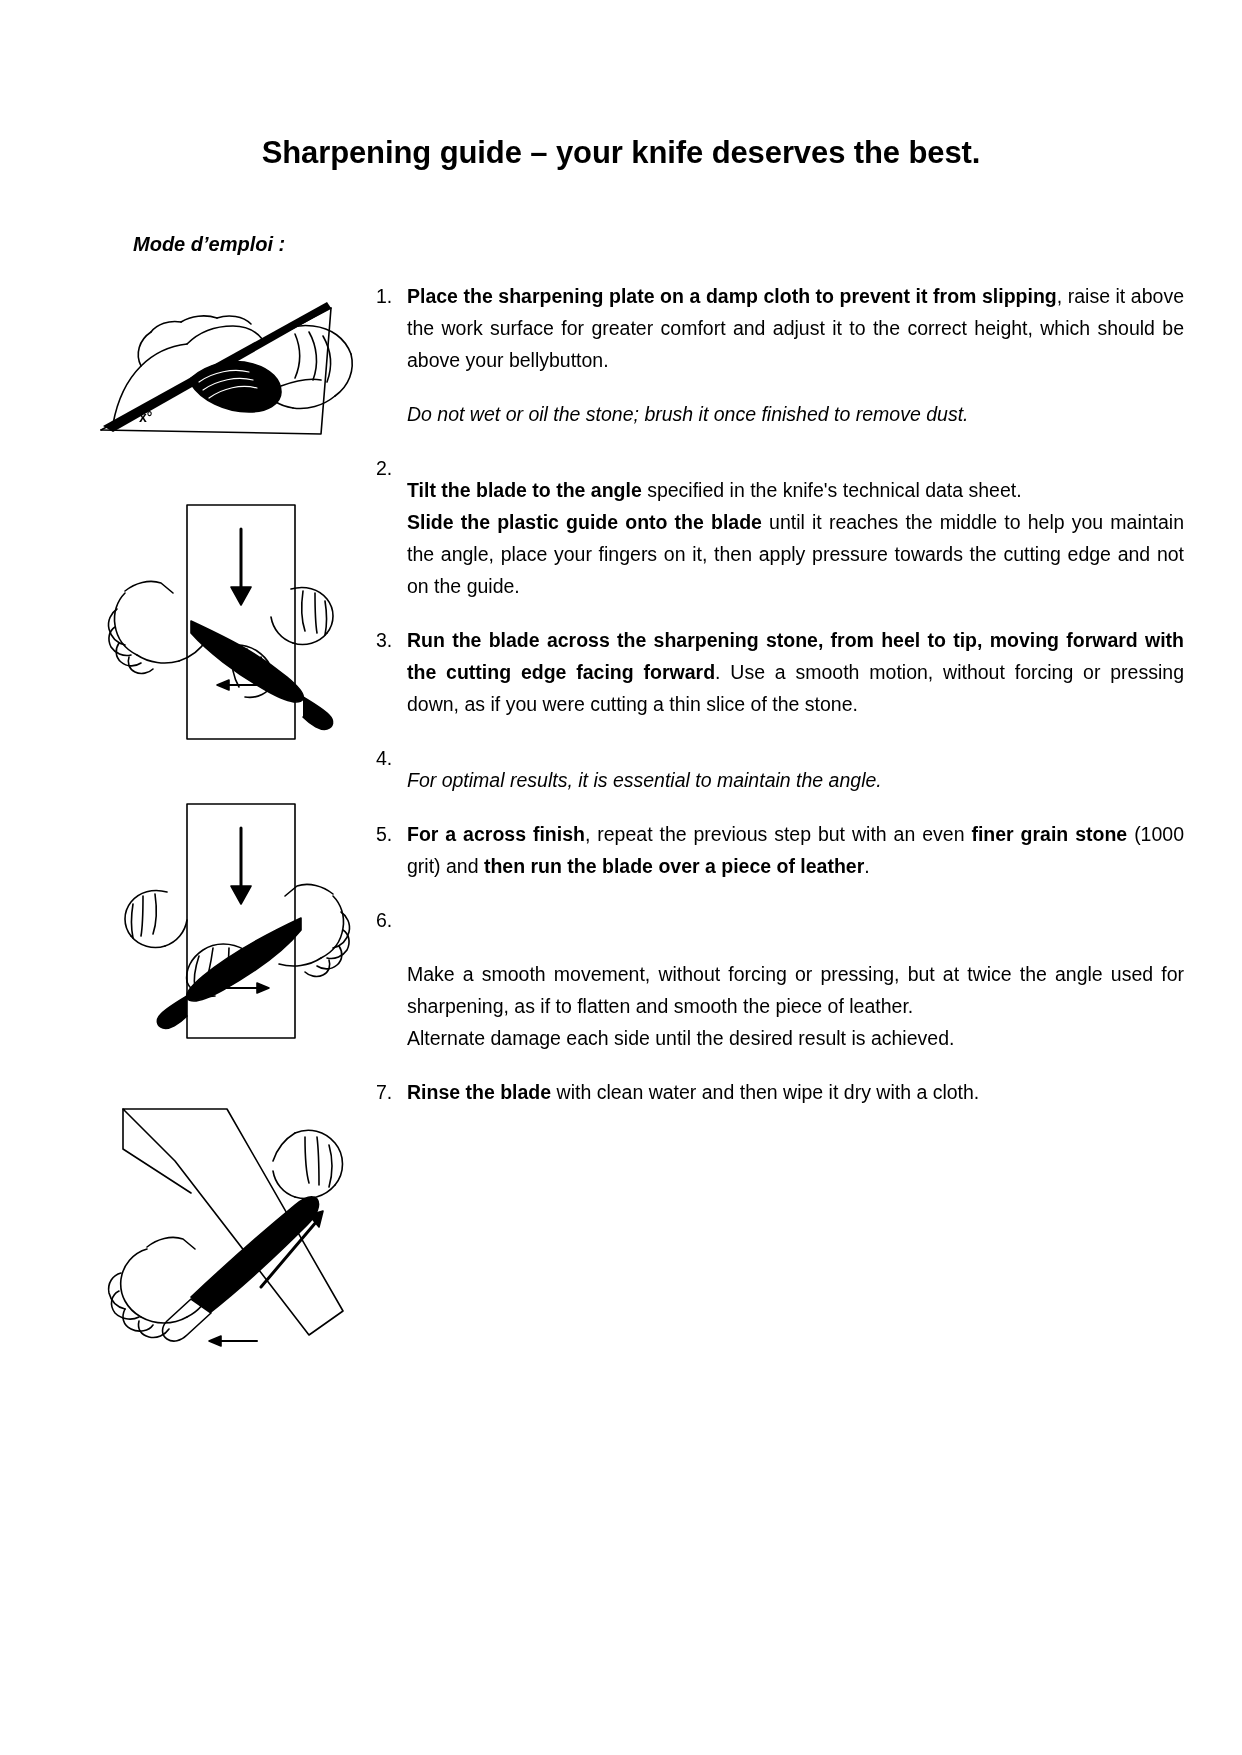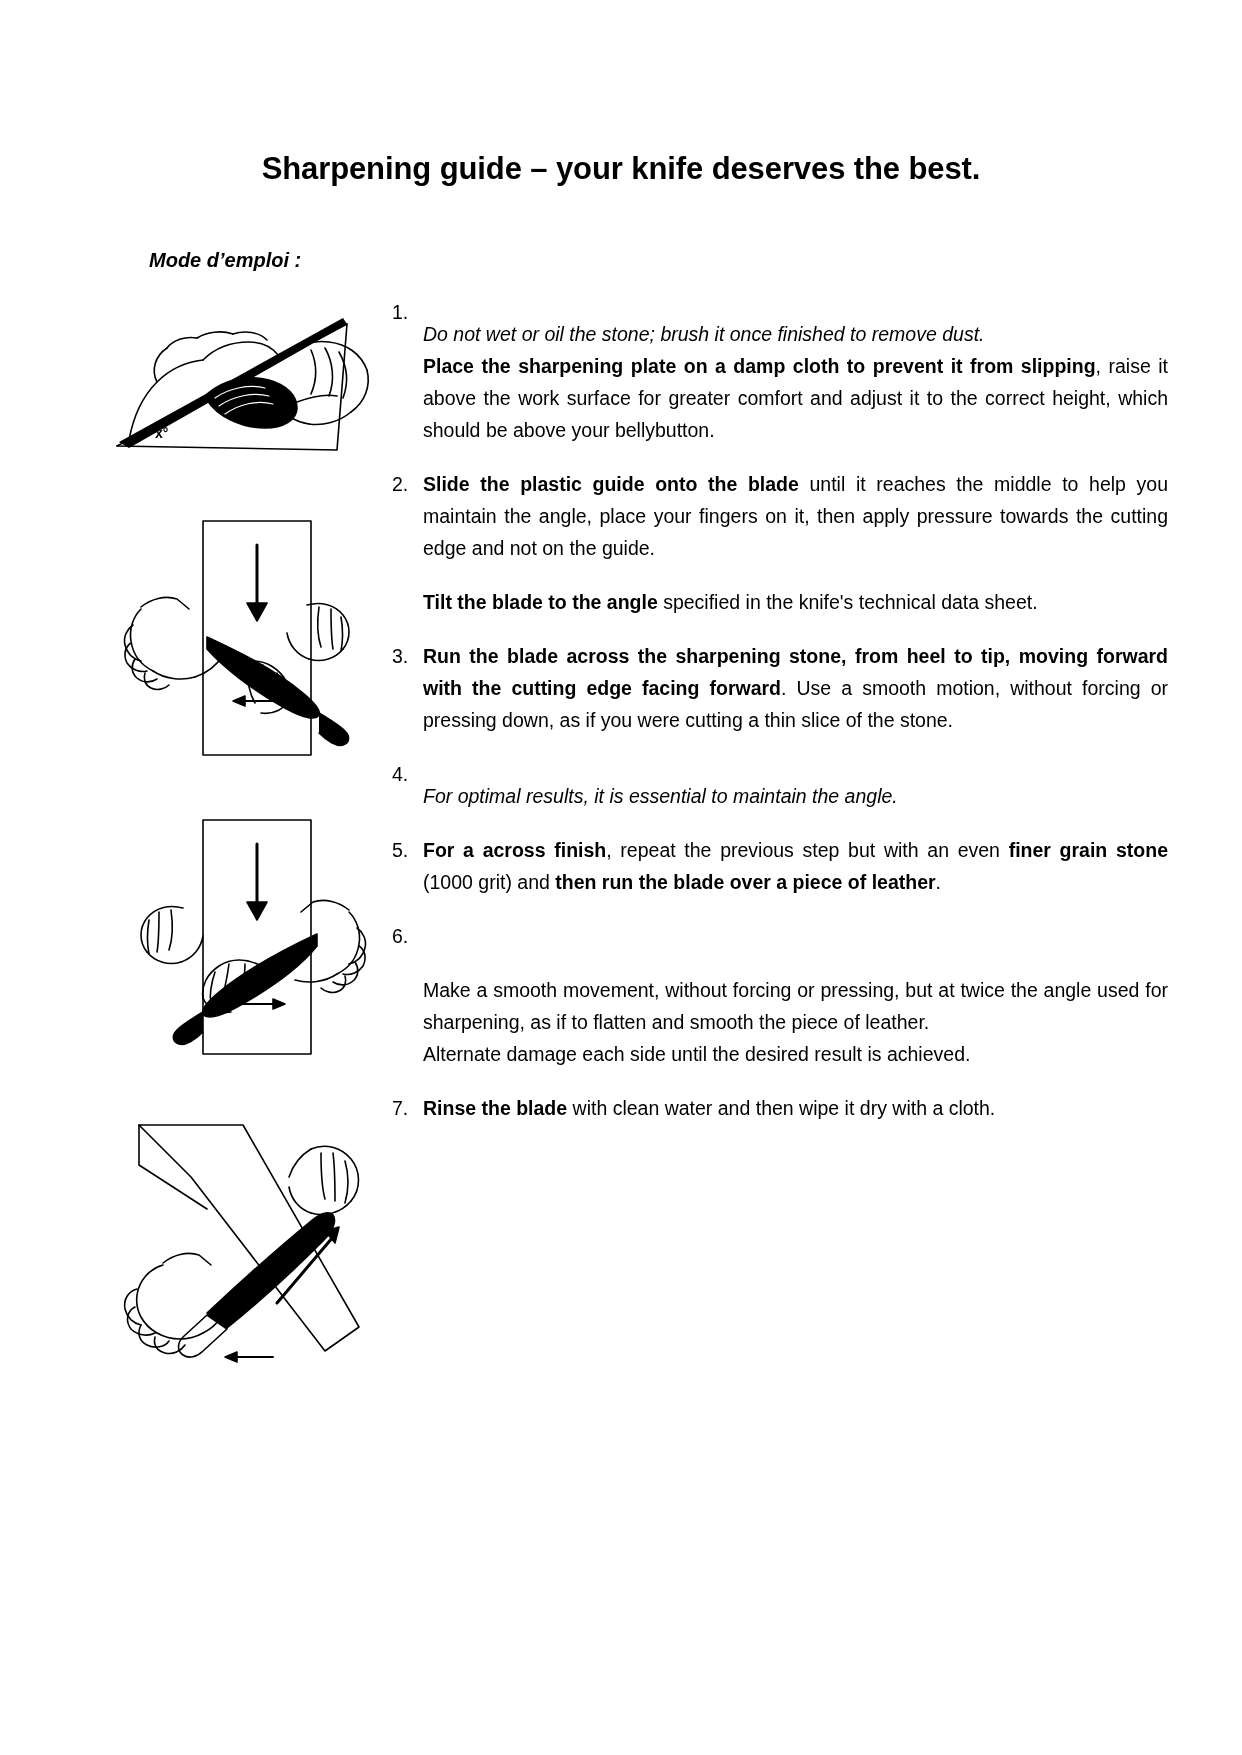--- a/index.html
+++ b/index.html
@@ -12,21 +12,21 @@
     height: 1755px;
     font-family: "Liberation Sans", sans-serif;
     color: #000000;
     position: relative;
     overflow: hidden;
   }
   .page {
     width: 1242px;
     height: 1755px;
     box-sizing: border-box;
-    padding: 16px;
+    padding: 0;
     position: relative;
   }
   .doc-title {
     text-align: center;
     font-size: 31px;
     font-weight: bold;
     letter-spacing: -0.1px;
     margin: 0;
     padding-top: 134px;
     line-height: 1.2;
@@ -257,29 +257,29 @@
         </g>
       </svg>
 
     </div>
 
     <div class="steps">
       <ol class="step-list">
           <li class="step">
             <div class="step-num">1.</div>
             <div class="step-body">
+              <div class="para"><b>Place the sharpening plate on a damp cloth to prevent it from slipping</b><span>, raise it above the work surface for greater comfort and adjust it to the correct height, which should be above your bellybutton.</span></div>
               <div class="para italic gap"><span>Do not wet or oil the stone; brush it once finished to remove dust.</span></div>
-              <div class="para"><b>Place the sharpening plate on a damp cloth to prevent it from slipping</b><span>, raise it above the work surface for greater comfort and adjust it to the correct height, which should be above your bellybutton.</span></div>
             </div>
           </li>
           <li class="step spaced">
             <div class="step-num">2.</div>
             <div class="step-body">
+              <div class="para gap"><b>Tilt the blade to the angle</b><span> specified in the knife's technical data sheet.</span></div>
               <div class="para"><b>Slide the plastic guide onto the blade</b><span> until it reaches the middle to help you maintain the angle, place your fingers on it, then apply pressure towards the cutting edge and not on the guide.</span></div>
-              <div class="para gap"><b>Tilt the blade to the angle</b><span> specified in the knife's technical data sheet.</span></div>
             </div>
           </li>
           <li class="step spaced">
             <div class="step-num">3.</div>
             <div class="step-body">
               <div class="para"><b>Run the blade across the sharpening stone, from heel to tip, moving forward with the cutting edge facing forward</b><span>. Use a smooth motion, without forcing or pressing down, as if you were cutting a thin slice of the stone.</span></div>
             </div>
           </li>
           <li class="step spaced">
             <div class="step-num">4.</div>

